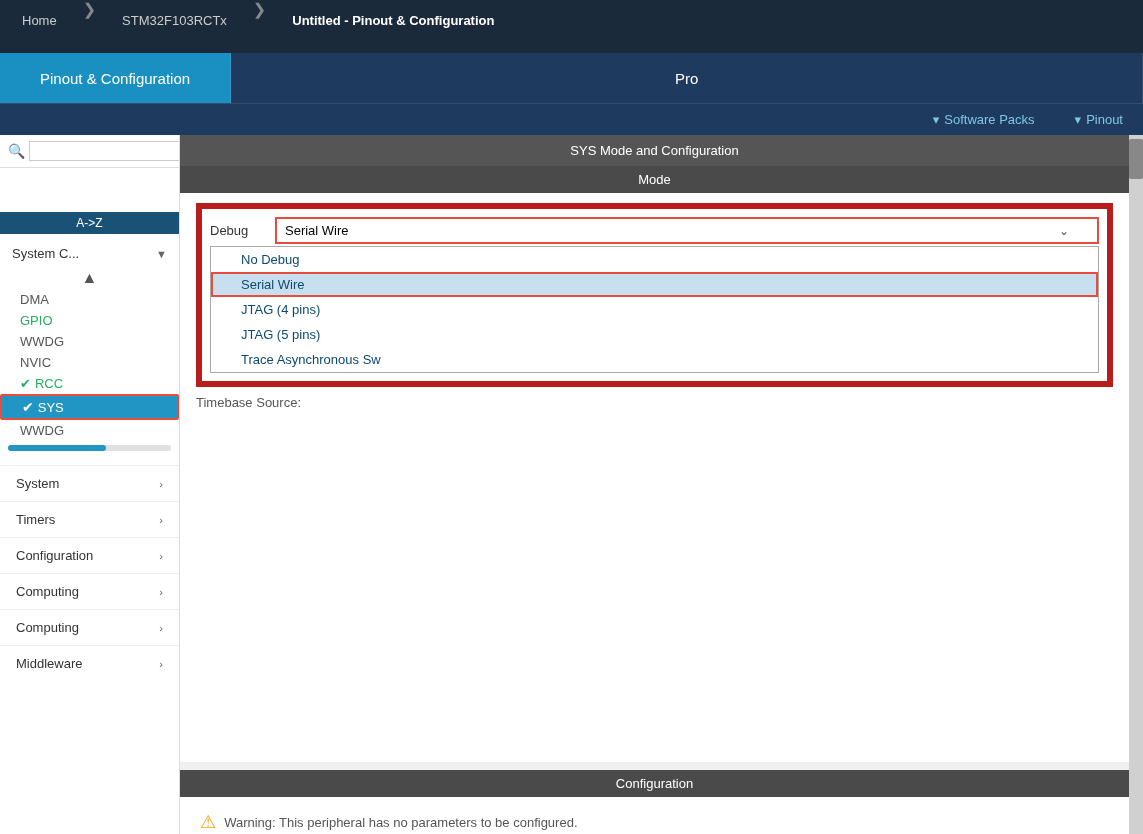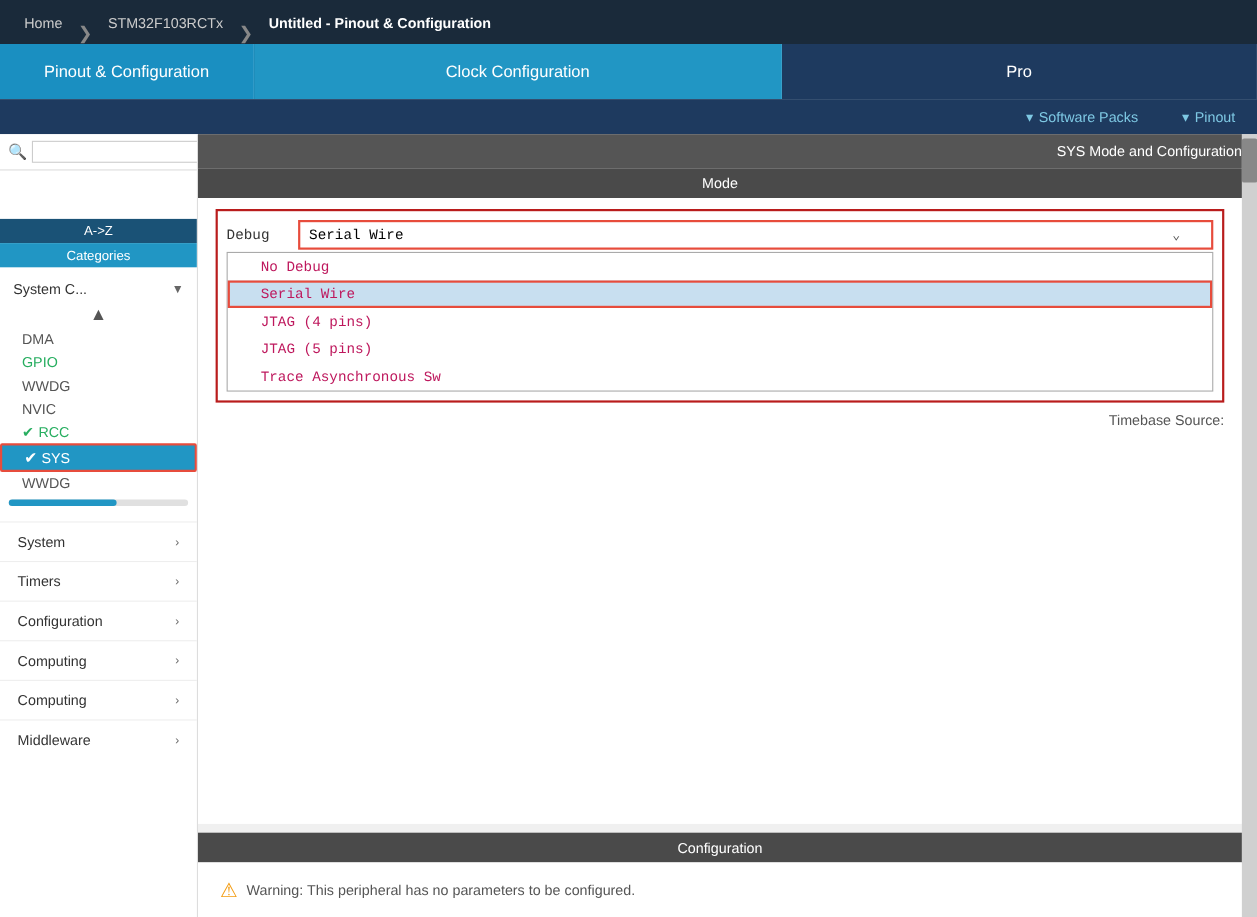--- a/index.html
+++ b/index.html
@@ -1,25 +1,25 @@
 <!DOCTYPE html>
 <html><head>
   <meta charset="utf-8">
   <style>
     * { margin: 0; padding: 0; box-sizing: border-box; }
     body { font-family: 'Segoe UI', Arial, sans-serif; font-size: 13px; background: #f0f0f0; width: 1143px; height: 834px; overflow: hidden; }
 
     
     .breadcrumb-bar {
       background: #1a2a3a;
-      height: 40px;
-      display: flex;
-      align-items: flex-end;
+      height: 53px;
+      display: flex;
+      align-items: flex-start;
       padding: 0 10px;
-      gap: 0;
+      gap: 12px;
     }
     .breadcrumb-item {
       color: #ccc;
       padding: 0 12px;
       height: 40px;
       display: flex;
       align-items: center;
       position: relative;
       font-size: 13px;
     }
@@ -196,44 +196,43 @@
     }
     .content-main {
       flex: 1;
       display: flex;
       flex-direction: column;
     }
 
     .sys-title-bar {
       background: #555;
       color: white;
-      text-align: right;
+      text-align: center;
       padding: 8px 0;
       font-size: 13px;
     }
 
     .mode-box {
       background: #4a4a4a;
       color: white;
       text-align: center;
       padding: 6px 0;
       font-size: 13px;
     }
 
     .inner-content {
       background: white;
       padding: 10px 16px;
       flex: 1;
     }
 
     .debug-section {
-      border: 2px solid #b91c1c;
+      border: 6px solid #b91c1c;
       padding: 8px;
       margin-bottom: 4px;
-      font-family: Liberation Mono, monospace;
     }
     .debug-top {
       display: flex;
       align-items: center;
       gap: 10px;
     }
     .debug-lbl {
       font-size: 13px;
       color: #333;
       min-width: 55px;
@@ -255,38 +254,38 @@
 
     .dropdown-popup {
       border: 1px solid #aaa;
       background: white;
       margin-top: 2px;
     }
     .drop-opt {
       padding: 5px 30px;
       font-size: 13px;
       cursor: pointer;
-      color: #be185d;
+      color: #0c4a6e;
     }
     .drop-opt.active {
       background: #c8dff0;
       border: 2px solid #e74c3c;
       font-weight: normal;
       padding: 3px 28px;
     }
 
     .sys-row {
       display: flex;
       align-items: center;
       gap: 8px;
       padding: 4px 0;
       font-size: 13px;
       color: #555;
     }
-    .timebase-row2 { padding: 4px 0; font-size: 13px; color: #555; text-align: right; }
+    .timebase-row2 { padding: 4px 0; font-size: 13px; color: #555; }
 
     .config-header {
       background: #4a4a4a;
       color: white;
       text-align: center;
       padding: 6px 0;
       font-size: 13px;
       margin-top: 8px;
     }
 
@@ -323,23 +322,20 @@
   <span class="breadcrumb-separator">❯</span>
   <span class="breadcrumb-item">STM32F103RCTx</span>
   <span class="breadcrumb-separator">❯</span>
   <span class="breadcrumb-item active">Untitled - Pinout &amp; Configuration</span>
 </div>
 
 <div class="tab-bar">
   <div class="tab active">
     <span>Pinout &amp; Configuration</span>
   </div>
-  <div class="tab clock">
-    <span>Clock Configuration</span>
-  </div>
   <div class="tab pro">
     <span>Pro</span>
   </div>
 </div>
 
 <div class="sub-tab-bar">
   <div class="sub-tab">
     <span class="arrow">▾</span>
     <span>Software Packs</span>
   </div>
@@ -353,21 +349,20 @@
 
   <div class="sidebar">
 
     <div class="search-bar">
       <span class="search-icon">🔍</span>
       <input class="search-input" type="text" placeholder="" style="">
     </div>
 
     <button class="sidebar-sort-btn">A-&gt;Z</button>
 
-    <button class="sidebar-categories-btn">Categories</button>
 
     <div class="sidebar-section">
       <div class="sidebar-group">
         <span>System C...</span>
         <span class="chevron">▼</span>
       </div>
       <div class="sidebar-group-items">
 
         <div class="sidebar-collapse-btn">▲</div>
         <div class="sidebar-item">DMA</div>

